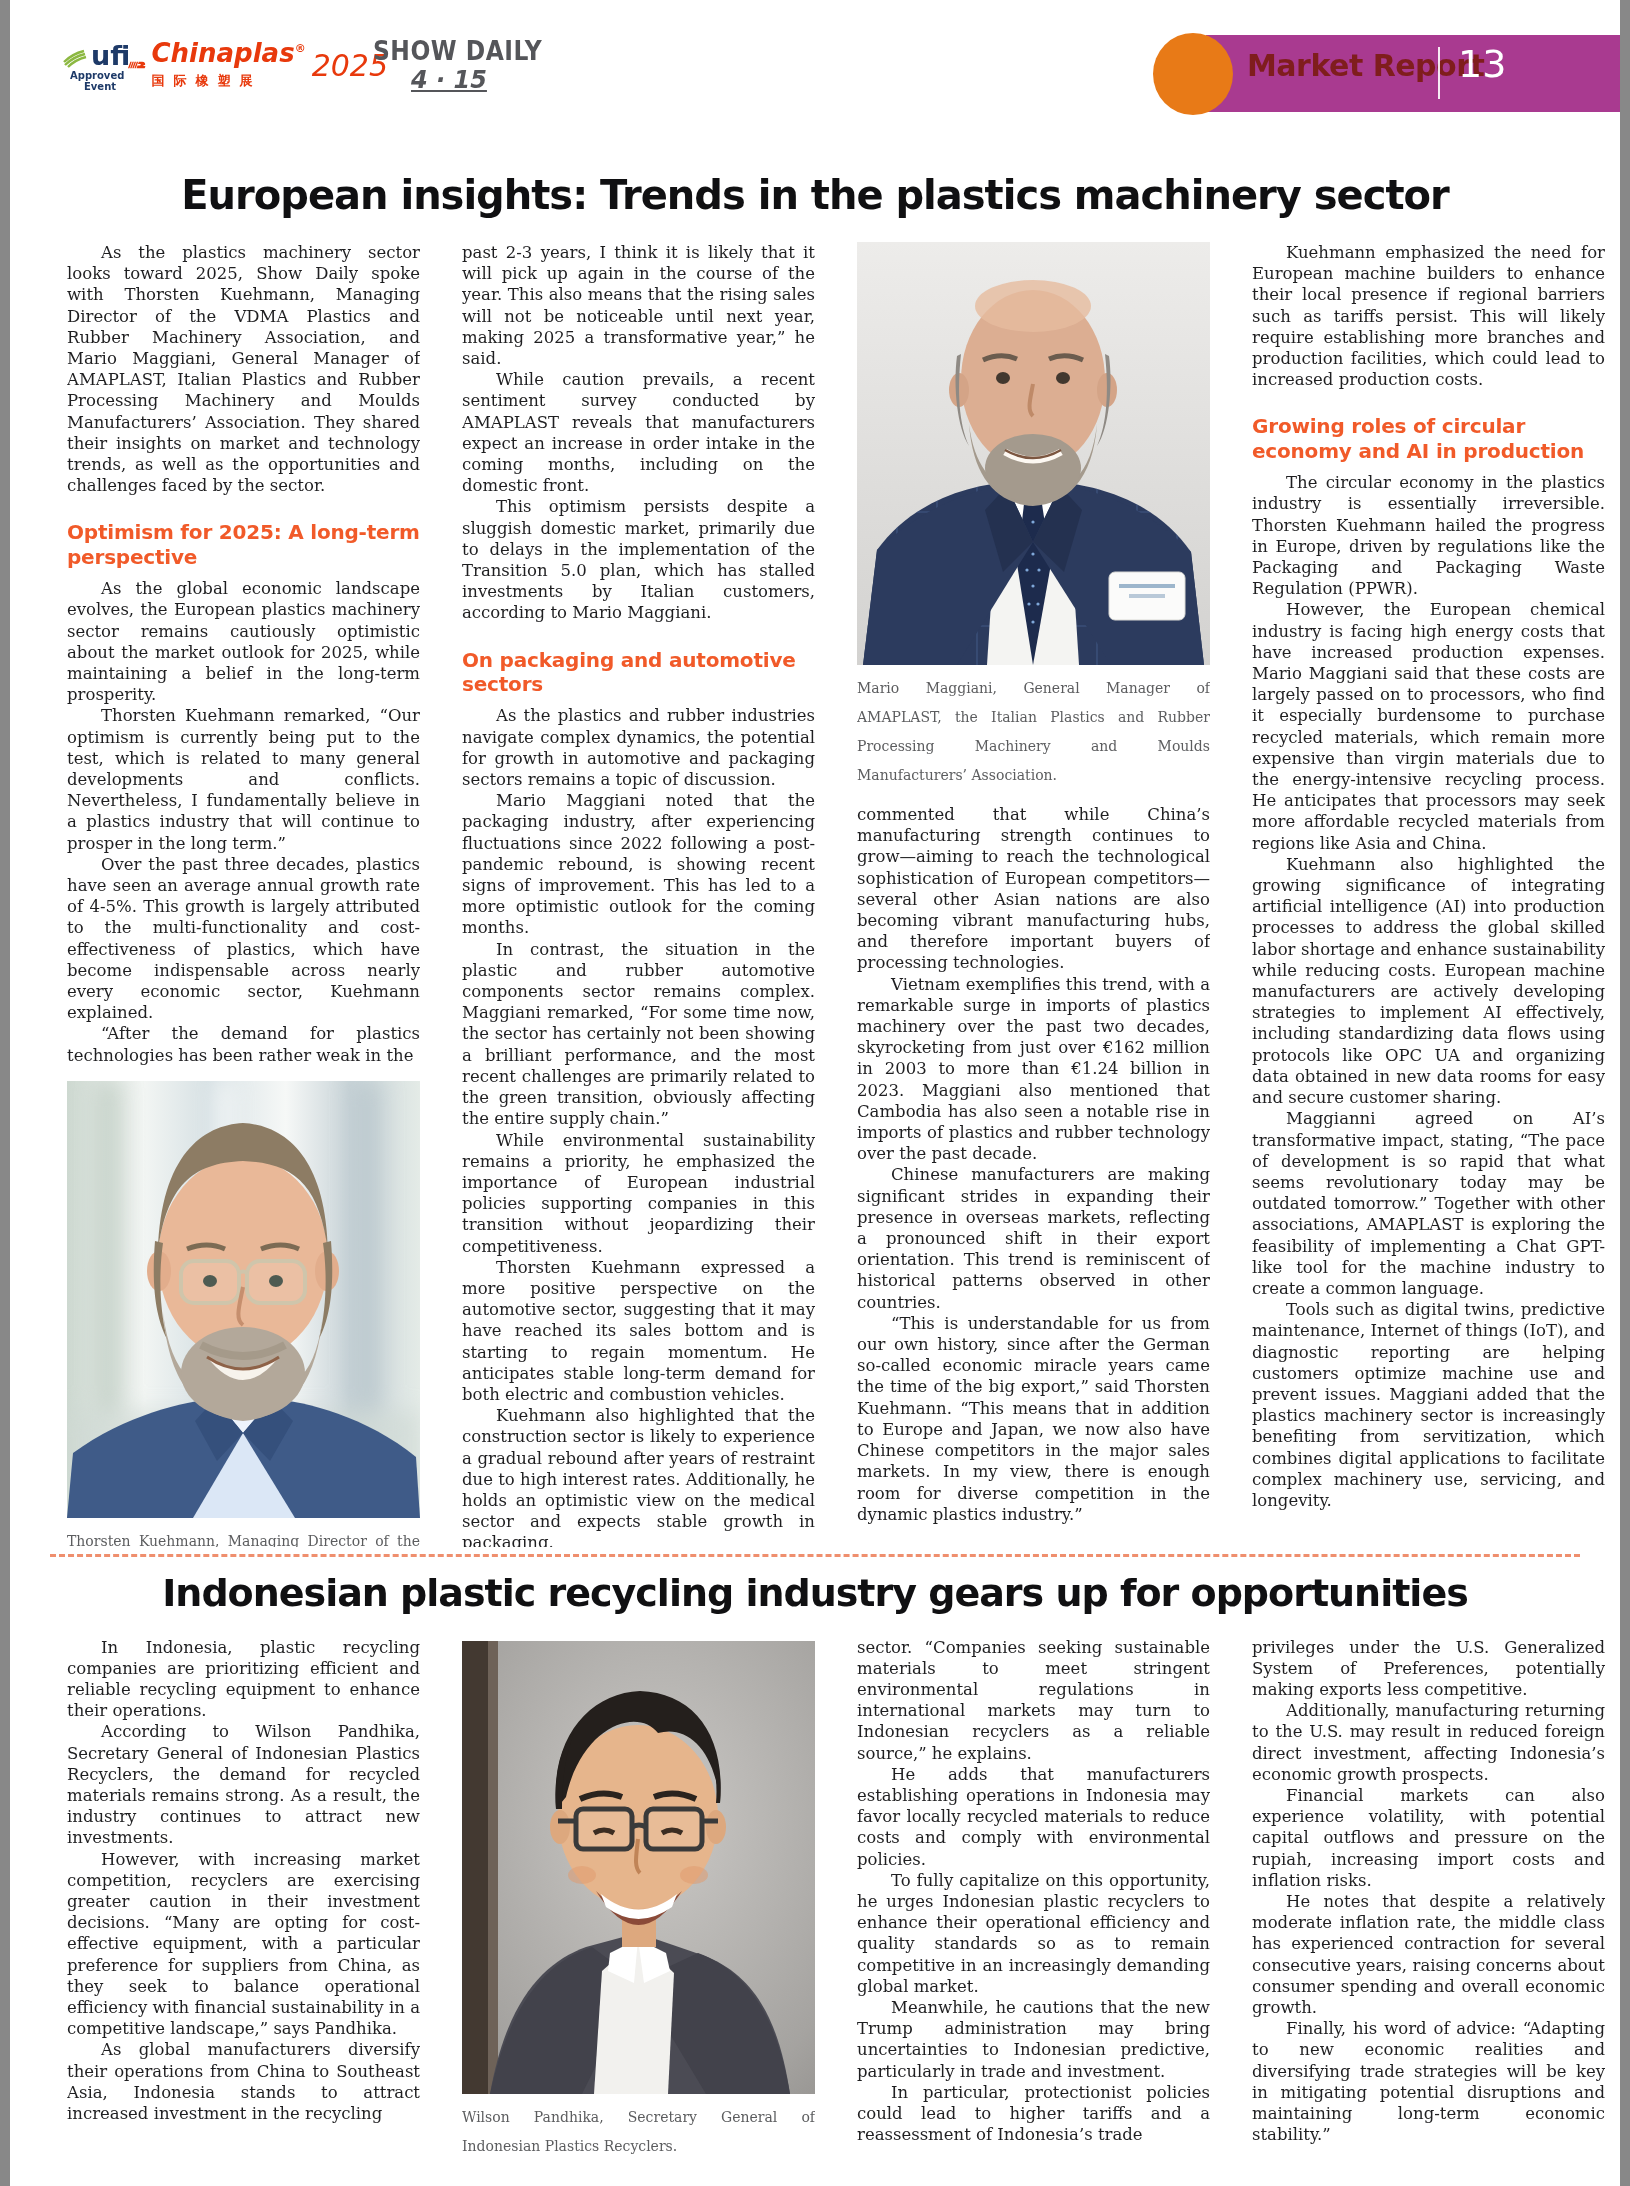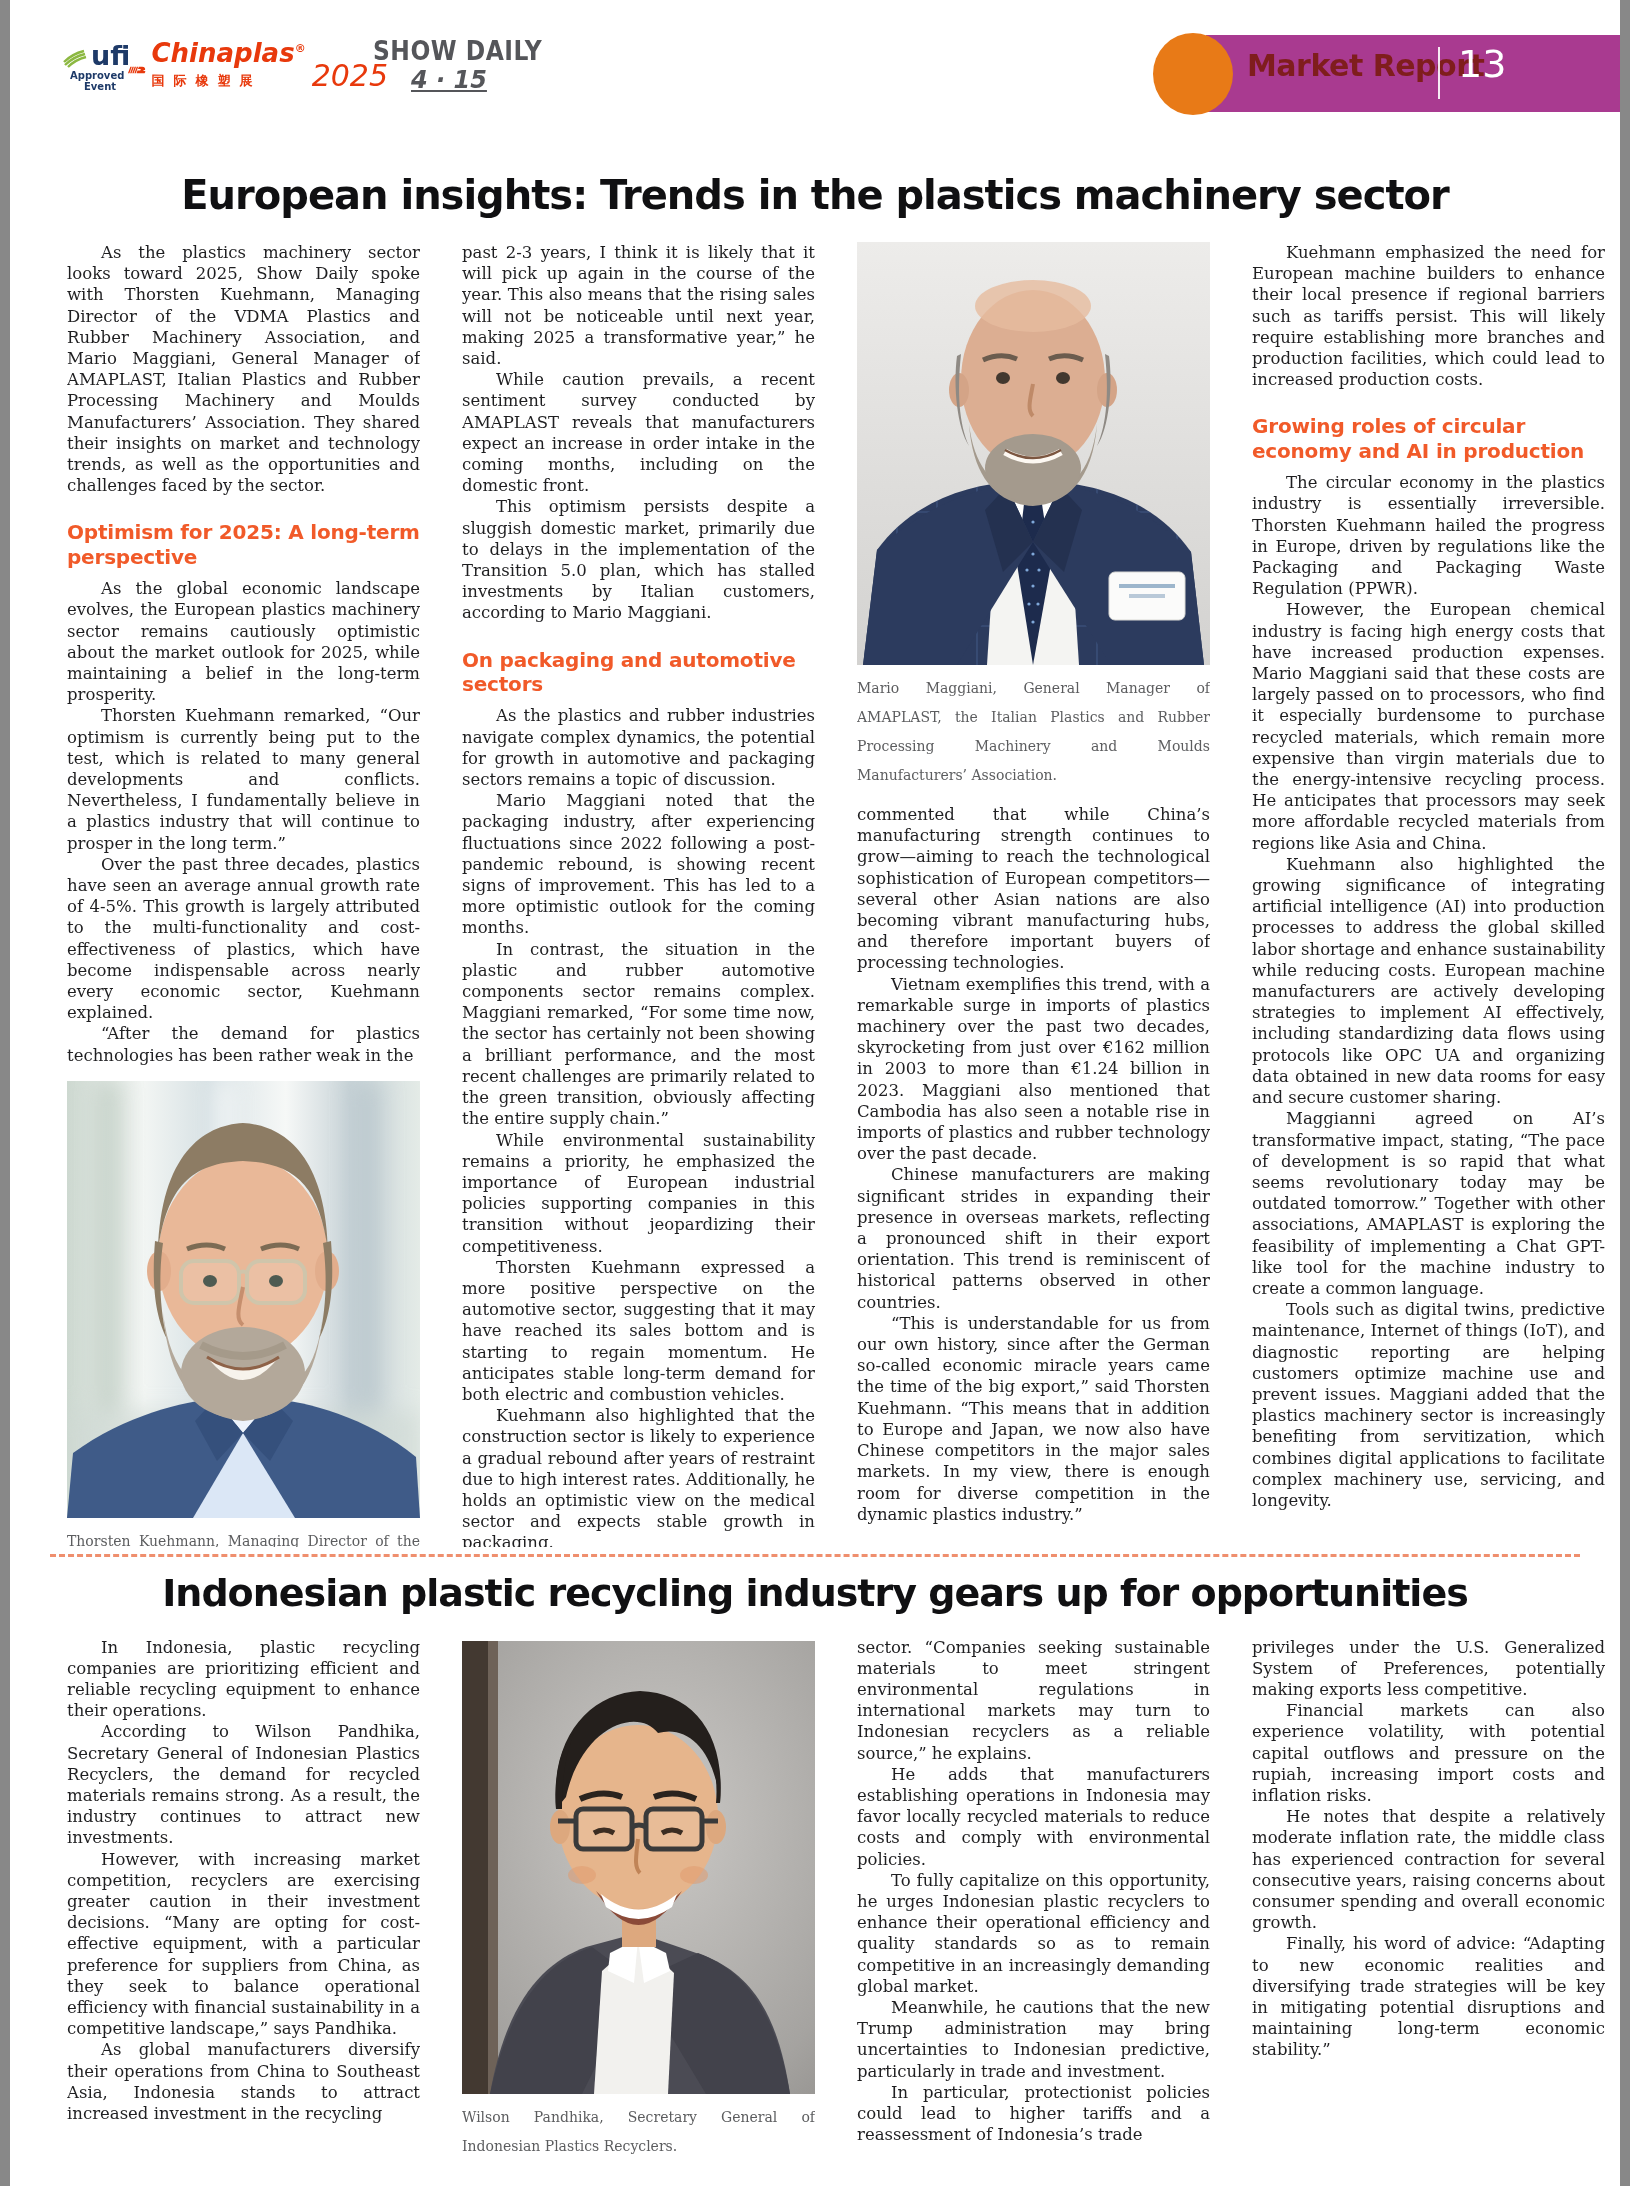--- a/index.html
+++ b/index.html
@@ -6,21 +6,21 @@
   body { background:#888; font-family:"DejaVu Serif","Liberation Serif",serif; }
   .page { position:relative; width:1610px; height:2186px; margin:0 auto; background:#ffffff; overflow:hidden; }
 
   
   .masthead { position:absolute; top:0; left:0; right:0; height:125px; }
   .ufi { position:absolute; left:52px; top:44px; width:150px; color:#1E3A68; }
   .ufi-row { display:flex; align-items:flex-end; gap:3px; }
   .ufi-word { font-family:"DejaVu Sans",sans-serif; font-weight:bold; font-size:27px; line-height:0.9; letter-spacing:0; }
   .ufi-sub { font-family:"DejaVu Sans",sans-serif; font-weight:bold; font-size:10px; line-height:1.05; margin-top:3px; margin-left:8px; }
   .cp-logo { position:absolute; left:118px; top:40px; width:260px; color:#E8390C; }
-  .cp-row { display:flex; align-items:flex-end; gap:6px; }
+  .cp-row { display:flex; align-items:center; gap:6px; }
   .cp-text-col { display:flex; flex-direction:column; }
   .cp-brand { font-family:"DejaVu Sans",sans-serif; font-weight:bold; font-style:italic; font-size:26px; line-height:1; white-space:nowrap; }
   .cp-reg { font-size:11px; vertical-align:super; }
   .cp-cn { font-family:"DejaVu Sans",sans-serif; font-size:13px; font-weight:bold; letter-spacing:9px; margin-top:6px; white-space:nowrap; }
   .cp-year { font-family:"DejaVu Sans",sans-serif; font-weight:normal; font-style:italic; font-size:30px; line-height:0.95; margin-top:2px; }
   .showdaily { position:absolute; left:363px; top:38px; color:#55565A; font-family:"DejaVu Sans",sans-serif; font-weight:bold; }
   .sd-title { font-size:26px; letter-spacing:0.5px; line-height:1.05; font-stretch:condensed; }
   .sd-date { font-size:24px; font-style:italic; margin-left:38px; margin-top:1px;text-decoration:underline; }
   .section-bar { position:absolute; left:1196px; right:0; top:35px; height:77px; background:#A93A90; }
   .section-circle { position:absolute; left:1143px; top:33px; width:80px; height:82px; border-radius:50%; background:#E87A17; }
@@ -316,20 +316,21 @@
 
       <div class="col">
           <p class="body-p no-indent">sector. “Companies seeking sustainable materials to meet stringent environmental regulations in international markets may turn to Indonesian recyclers as a reliable source,” he explains.</p>
           <p class="body-p">He adds that manufacturers establishing operations in Indonesia may favor locally recycled materials to reduce costs and comply with environmental policies.</p>
           <p class="body-p">To fully capitalize on this opportunity, he urges Indonesian plastic recyclers to enhance their operational efficiency and quality standards so as to remain competitive in an increasingly demanding global market.</p>
           <p class="body-p">Meanwhile, he cautions that the new Trump administration may bring uncertainties to Indonesian predictive, particularly in trade and investment.</p>
           <p class="body-p">In particular, protectionist policies could lead to higher tariffs and a reassessment of Indonesia’s trade</p>
         </div>
       <div class="col">
           <p class="body-p no-indent">privileges under the U.S. Generalized System of Preferences, potentially making exports less competitive.</p>
+          <p class="body-p">Additionally, manufacturing returning to the U.S. may result in reduced foreign direct investment, affecting Indonesia’s economic growth prospects.</p>
           <p class="body-p">Financial markets can also experience volatility, with potential capital outflows and pressure on the rupiah, increasing import costs and inflation risks.</p>
           <p class="body-p">He notes that despite a relatively moderate inflation rate, the middle class has experienced contraction for several consecutive years, raising concerns about consumer spending and overall economic growth.</p>
           <p class="body-p">Finally, his word of advice: “Adapting to new economic realities and diversifying trade strategies will be key in mitigating potential disruptions and maintaining long-term economic stability.”</p>
         </div>
     </div>
   </section>
 
 </div>
 
 </body></html>

